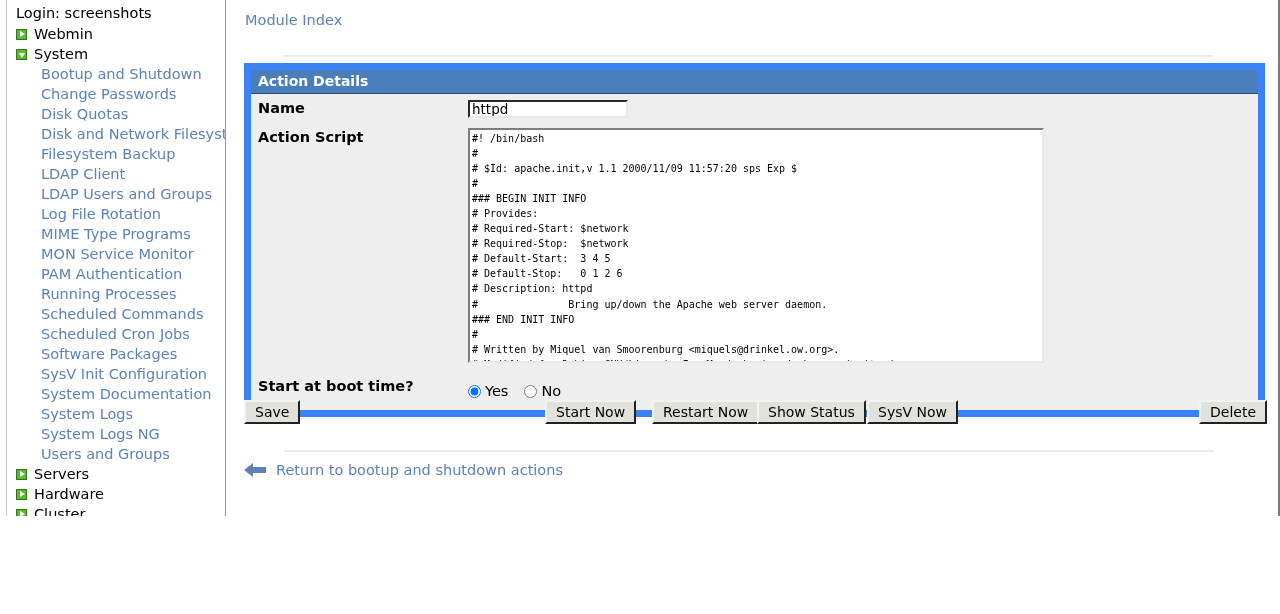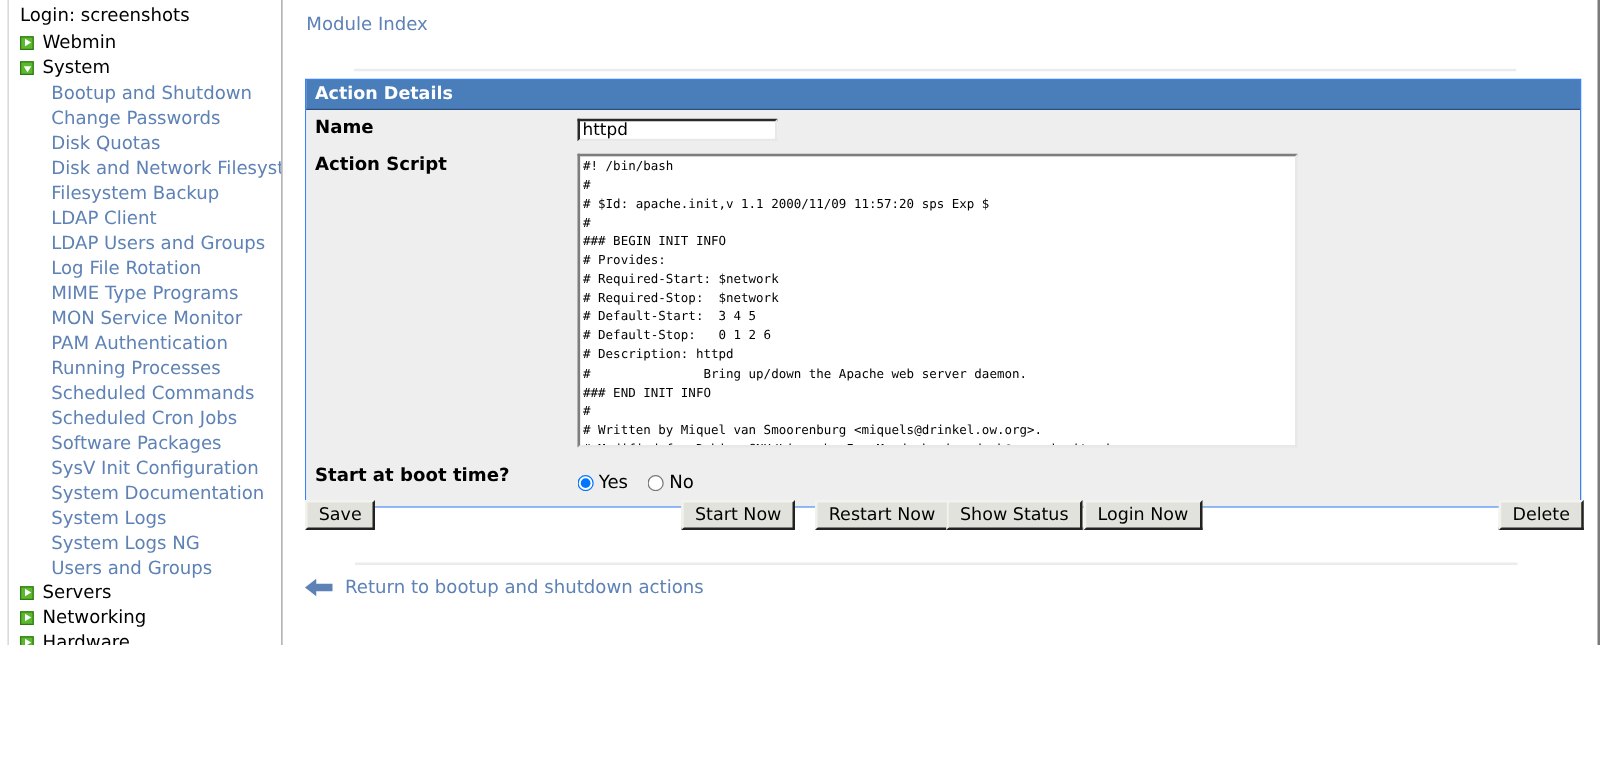--- a/index.html
+++ b/index.html
@@ -141,21 +141,21 @@
     height: 2px;
     background: #ececec;
   }
 
   
   #panel {
     position: absolute;
     left: 17px; top: 63px;
     width: 1021px;
     box-sizing: border-box;
-    border: 1px solid #3b82f6;
+    border: 7px solid #3b82f6;
     background: #eeeeee;
   }
   #panel-header {
     background: #4a7ebb;
     color: #ffffff;
     font-size: 14px;
     font-weight: bold;
     padding: 3px 0 4px 7px;
     border-bottom: 1px solid #2b4f7a;
   }
@@ -330,24 +330,20 @@
       <div class="mod-row"><a class="mod-link">Software Packages</a></div>
       <div class="mod-row"><a class="mod-link">SysV Init Configuration</a></div>
       <div class="mod-row"><a class="mod-link">System Documentation</a></div>
       <div class="mod-row"><a class="mod-link">System Logs</a></div>
       <div class="mod-row"><a class="mod-link">System Logs NG</a></div>
       <div class="mod-row"><a class="mod-link">Users and Groups</a></div>
 
       <div class="cat-row">
         <span class="cat-icon collapsed"></span>
         <span class="cat-label">Servers</span>
-      </div>
-      <div class="cat-row">
-        <span class="cat-icon collapsed"></span>
-        <span class="cat-label">Networking</span>
       </div>
       <div class="cat-row">
         <span class="cat-icon collapsed"></span>
         <span class="cat-label">Hardware</span>
       </div>
       <div class="cat-row">
         <span class="cat-icon collapsed"></span>
         <span class="cat-label">Cluster</span>
       </div>
       <div class="cat-row">
@@ -414,21 +410,21 @@
         </tr>
       </tbody>
         </table>
     </div>
 
     <div id="button-row">
       <button class="btn" style="left:0px;">Save</button>
       <button class="btn" style="left:301px;">Start Now</button>
       <button class="btn" style="left:408px;">Restart Now</button>
       <button class="btn" style="left:513px;">Show Status</button>
-      <button class="btn" style="left:623px;">Login Now</button>
+      <button class="btn" style="left:623px;">SysV Now</button>
       <button class="btn" style="left:955px;text-align:center;">Delete</button>
     </div>
 
     <div id="bottom-rule"></div>
 
     <div id="return-row">
       <span class="back-arrow">
         <span class="shaft"></span>
           <span class="head"></span>
       </span>

